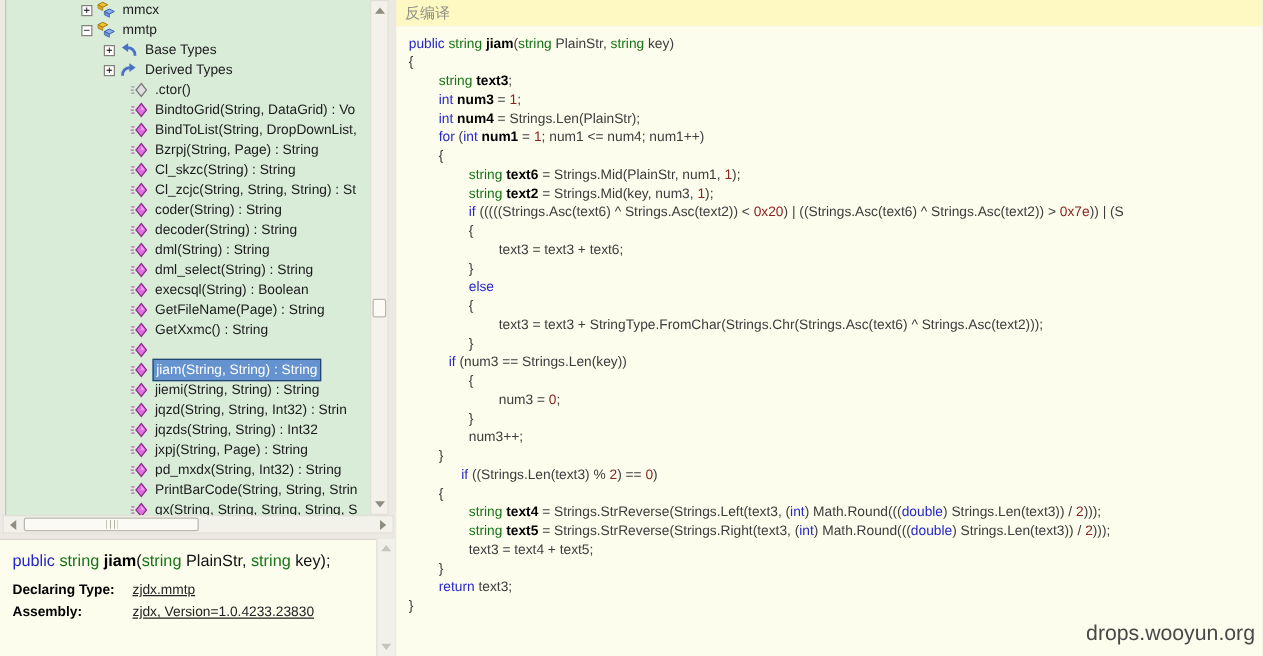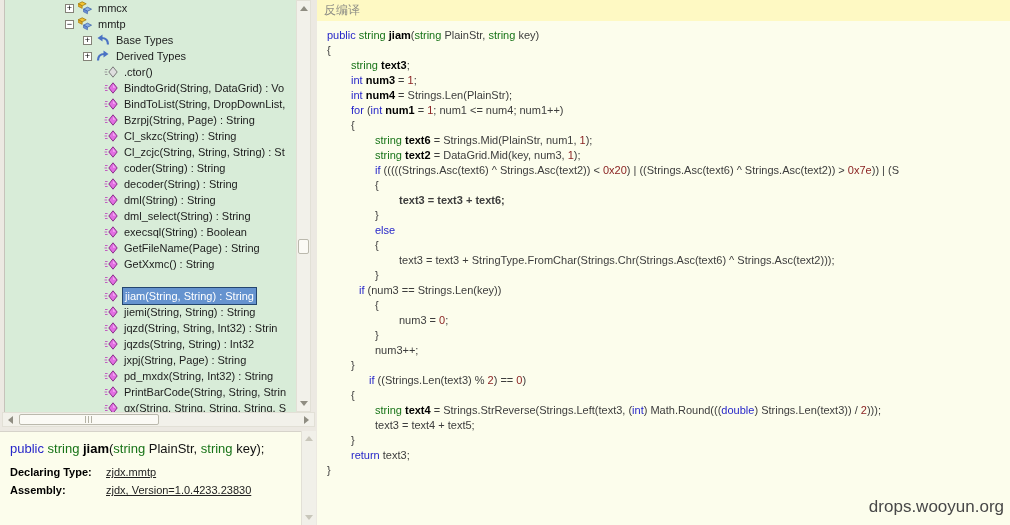--- a/index.html
+++ b/index.html
@@ -373,38 +373,39 @@
     <div class="code-area">
       <div>
           <div class="code-line" style="padding-left: 10px;"><span class="kw">public </span><span class="ty">string </span><span class="vr">jiam</span><span class="pl">(</span><span class="ty">string</span><span class="pl"> PlainStr, </span><span class="ty">string</span><span class="pl"> key)</span></div>
           <div class="code-line" style="padding-left: 10px;"><span class="pl">{</span></div>
           <div class="code-line" style="padding-left: 34px;"><span class="ty">string </span><span class="vr">text3</span><span class="pl">;</span></div>
           <div class="code-line" style="padding-left: 34px;"><span class="kw">int </span><span class="vr">num3</span><span class="pl"> = </span><span class="nm">1</span><span class="pl">;</span></div>
           <div class="code-line" style="padding-left: 34px;"><span class="kw">int </span><span class="vr">num4</span><span class="pl"> = Strings.Len(PlainStr);</span></div>
           <div class="code-line" style="padding-left: 34px;"><span class="kw">for</span><span class="pl"> (</span><span class="kw">int</span><span class="pl"> </span><span class="vr">num1</span><span class="pl"> = </span><span class="nm">1</span><span class="pl">; num1 &lt;= num4; num1++)</span></div>
           <div class="code-line" style="padding-left: 34px;"><span class="pl">{</span></div>
           <div class="code-line" style="padding-left: 58px;"><span class="ty">string </span><span class="vr">text6</span><span class="pl"> = Strings.Mid(PlainStr, num1, </span><span class="nm">1</span><span class="pl">);</span></div>
-          <div class="code-line" style="padding-left: 58px;"><span class="ty">string </span><span class="vr">text2</span><span class="pl"> = DataGrid.Mid(key, num3, </span><span class="nm">1</span><span class="pl">);</span></div>
+          <div class="code-line" style="padding-left: 58px;"><span class="ty">string </span><span class="vr">text2</span><span class="pl"> = Strings.Mid(key, num3, </span><span class="nm">1</span><span class="pl">);</span></div>
           <div class="code-line" style="padding-left: 58px;"><span class="kw">if</span><span class="pl"> (((((Strings.Asc(text6) ^ Strings.Asc(text2)) &lt; </span><span class="nm">0x20</span><span class="pl">) | ((Strings.Asc(text6) ^ Strings.Asc(text2)) &gt; </span><span class="nm">0x7e</span><span class="pl">)) | (S</span></div>
           <div class="code-line" style="padding-left: 58px;"><span class="pl">{</span></div>
-          <div class="code-line" style="padding-left: 82px; font-weight: bold;"><span class="pl">text3 = text3 + text6;</span></div>
+          <div class="code-line" style="padding-left: 82px;"><span class="pl">text3 = text3 + text6;</span></div>
           <div class="code-line" style="padding-left: 58px;"><span class="pl">}</span></div>
           <div class="code-line" style="padding-left: 58px;"><span class="kw">else</span></div>
           <div class="code-line" style="padding-left: 58px;"><span class="pl">{</span></div>
           <div class="code-line" style="padding-left: 82px;"><span class="pl">text3 = text3 + StringType.FromChar(Strings.Chr(Strings.Asc(text6) ^ Strings.Asc(text2)));</span></div>
           <div class="code-line" style="padding-left: 58px;"><span class="pl">}</span></div>
           <div class="code-line" style="padding-left: 42px;"><span class="kw">if</span><span class="pl"> (num3 == Strings.Len(key))</span></div>
           <div class="code-line" style="padding-left: 58px;"><span class="pl">{</span></div>
           <div class="code-line" style="padding-left: 82px;"><span class="pl">num3 = </span><span class="nm">0</span><span class="pl">;</span></div>
           <div class="code-line" style="padding-left: 58px;"><span class="pl">}</span></div>
           <div class="code-line" style="padding-left: 58px;"><span class="pl">num3++;</span></div>
           <div class="code-line" style="padding-left: 34px;"><span class="pl">}</span></div>
           <div class="code-line" style="padding-left: 52px;"><span class="kw">if</span><span class="pl"> ((Strings.Len(text3) % </span><span class="nm">2</span><span class="pl">) == </span><span class="nm">0</span><span class="pl">)</span></div>
           <div class="code-line" style="padding-left: 34px;"><span class="pl">{</span></div>
           <div class="code-line" style="padding-left: 58px;"><span class="ty">string </span><span class="vr">text4</span><span class="pl"> = Strings.StrReverse(Strings.Left(text3, (</span><span class="kw">int</span><span class="pl">) Math.Round(((</span><span class="kw">double</span><span class="pl">) Strings.Len(text3)) / </span><span class="nm">2</span><span class="pl">)));</span></div>
+          <div class="code-line" style="padding-left: 58px;"><span class="ty">string </span><span class="vr">text5</span><span class="pl"> = Strings.StrReverse(Strings.Right(text3, (</span><span class="kw">int</span><span class="pl">) Math.Round(((</span><span class="kw">double</span><span class="pl">) Strings.Len(text3)) / </span><span class="nm">2</span><span class="pl">)));</span></div>
           <div class="code-line" style="padding-left: 58px;"><span class="pl">text3 = text4 + text5;</span></div>
           <div class="code-line" style="padding-left: 34px;"><span class="pl">}</span></div>
           <div class="code-line" style="padding-left: 34px;"><span class="kw">return</span><span class="pl"> text3;</span></div>
           <div class="code-line" style="padding-left: 10px;"><span class="pl">}</span></div>
         </div>
       <div class="watermark">drops.wooyun.org</div>
     </div>
   </div>
 
 </div>

